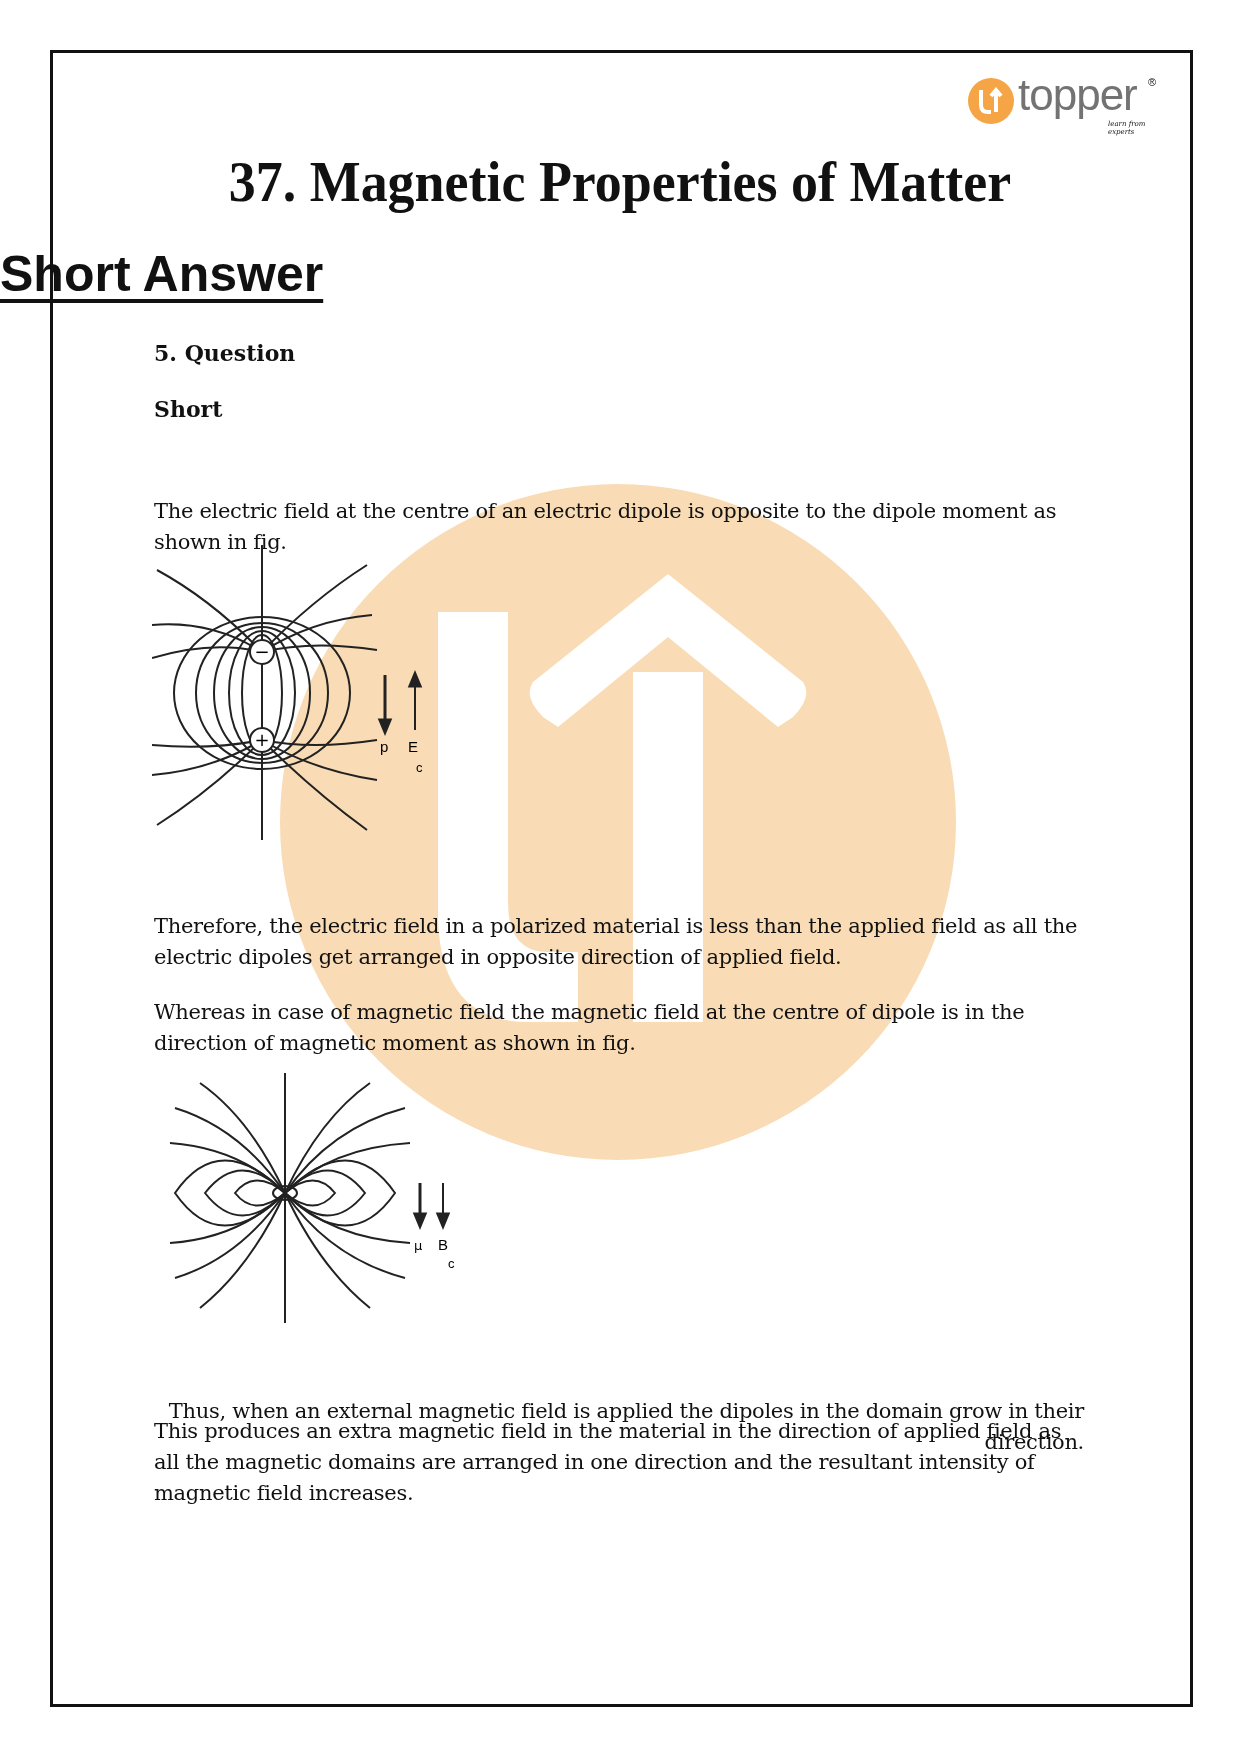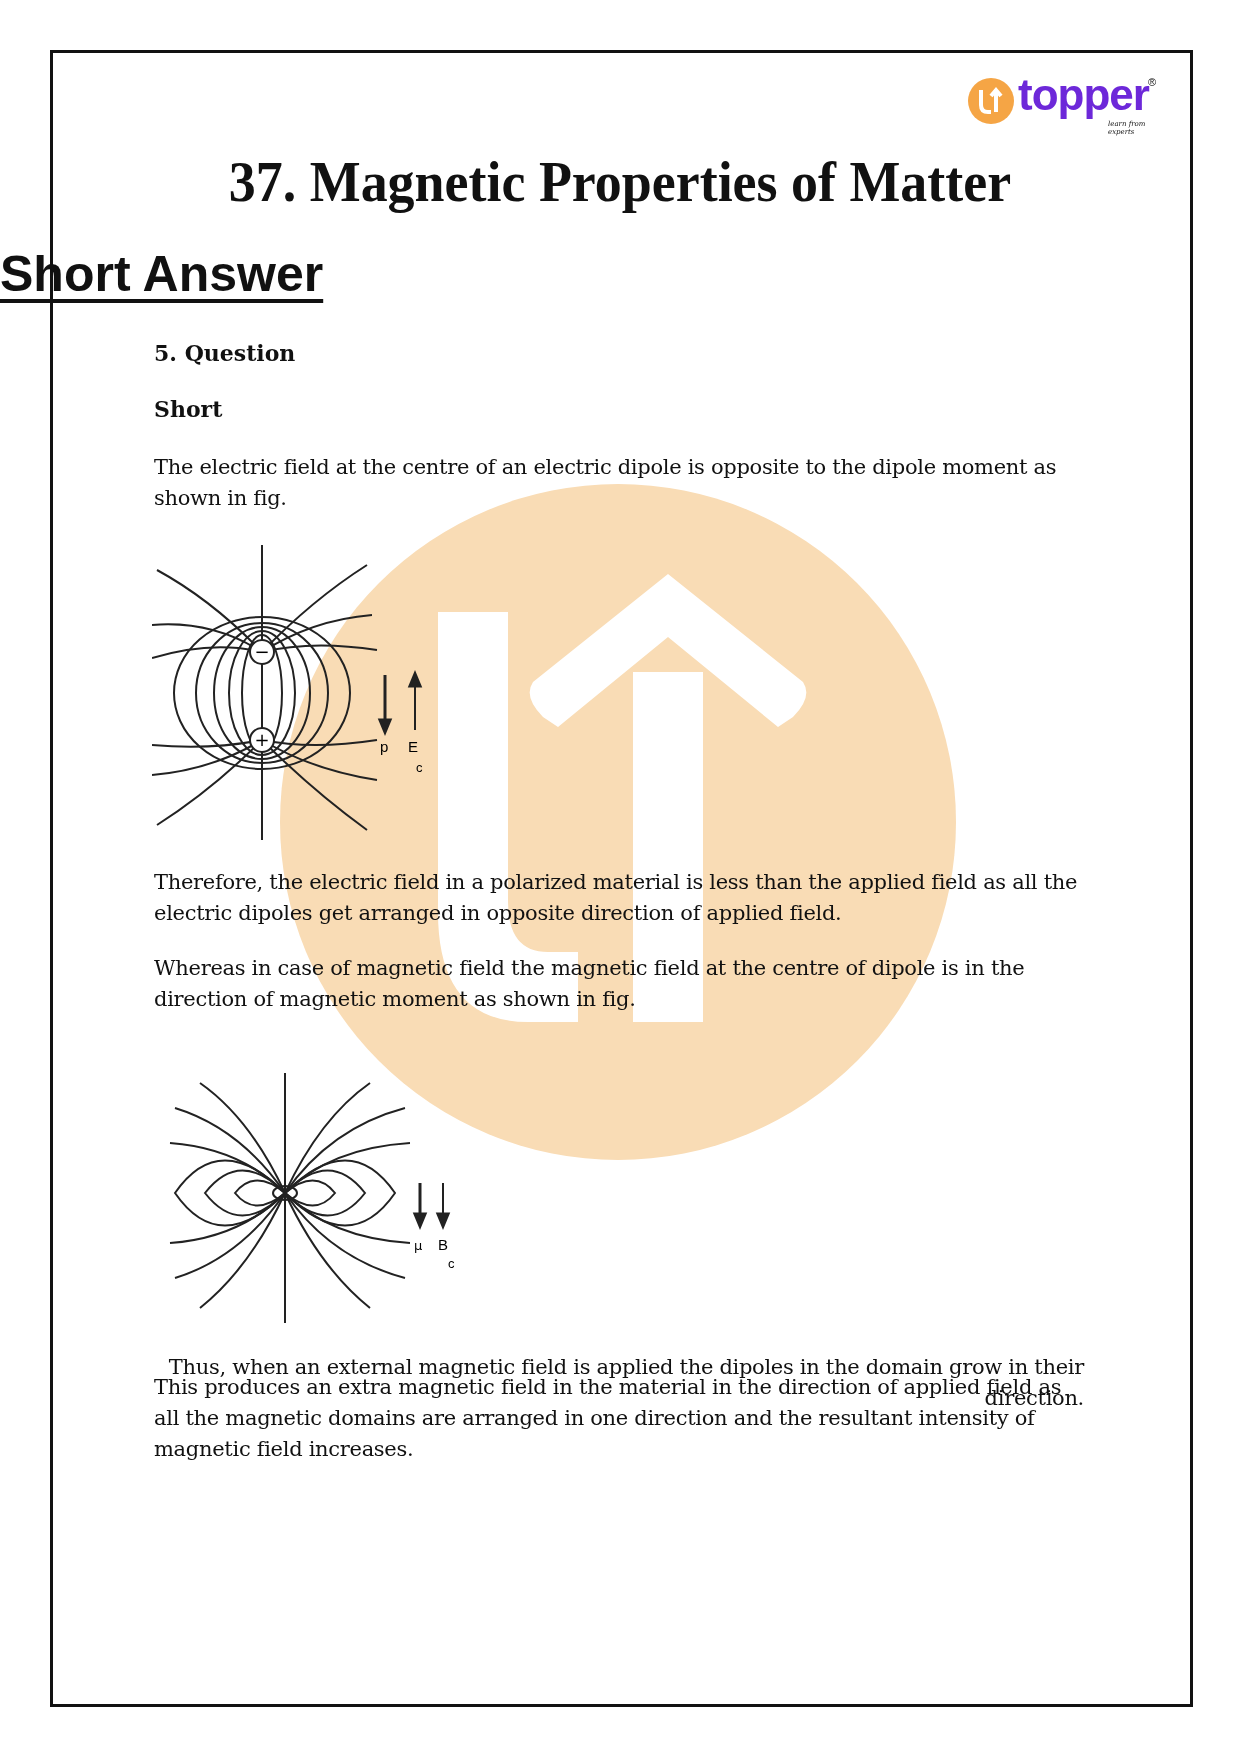--- a/index.html
+++ b/index.html
@@ -1,29 +1,29 @@
 <!DOCTYPE html>
 <html><head>
 <meta charset="utf-8">
 <style>
   html, body { margin:0; padding:0; background:#fff; }
   body { width:1240px; height:1755px; position:relative; overflow:hidden; font-family:"DejaVu Serif", serif; color:#111; }
   .frame { position:absolute; left:50px; top:50px; width:1137px; height:1651px; border:3px solid #111; box-sizing:content-box; }
   .watermark { position:absolute; left:278px; top:482px; width:680px; height:680px; z-index:1; pointer-events:none; }
   .logo { position:absolute; left:968px; top:76px; width:200px; height:60px; z-index:3; }
   .logo-circle { position:absolute; left:0; top:2px; width:46px; height:46px; border-radius:50%; background:#f5a545; }
-  .logo-text { position:absolute; left:50px; top:-6px; font-family:"Liberation Sans", sans-serif; font-weight:bold; font-size:44px; letter-spacing:-1px; color:#6d28d9;text-align:center; }
+  .logo-text { position:absolute; left:50px; top:-6px; font-family:"Liberation Sans", sans-serif; font-weight:normal; font-size:44px; letter-spacing:-1px; color:#737373;text-align:center; }
   .logo-reg { position:absolute; left:180px; top:0; font-family:"Liberation Sans", sans-serif; font-size:11px; }
   .logo-tag { position:absolute; left:140px; top:44px; font-family:"DejaVu Serif", serif; font-style:italic; font-size:7px; }
   .content { position:absolute; left:0; top:0; width:1240px; z-index:2; }
   .title { position:absolute; left:0; width:1240px; top:148px; text-align:center; font-family:"Liberation Serif", serif; font-weight:bold; font-size:58px; transform:scaleX(0.93); transform-origin:center; }
   .subtitle { position:absolute; left:0; width:1240px; top:245px; font-family:"Liberation Sans", sans-serif; font-weight:bold; font-size:50px; }
   .subtitle span { text-decoration:underline; text-decoration-thickness:4px; text-underline-offset:8px; }
   .label { position:absolute; left:154px; font-family:"DejaVu Serif", serif; font-weight:bold; font-size:22px; }
-  .para { position:absolute; left:154px; width:930px; font-family:"DejaVu Serif", serif; font-size:21px; line-height:31px; letter-spacing:-0.3px; }
+  .para { position:absolute; left:154px; width:930px; font-family:"DejaVu Serif", serif; font-size:21px; line-height:31px; letter-spacing:-0.3px;margin-top:44px; }
   .fig { position:absolute; }
 </style>
 </head>
 <body>
 
 <div class="frame"></div>
 
 <svg class="watermark" viewBox="0 0 680 680">
   <circle cx="340" cy="340" r="338" fill="#f9dcb5"></circle>
   <path d="M160 130 L230 130 L230 420 Q230 470 270 470 L300 470 L300 540 L250 540 Q160 540 160 430 Z" fill="#fff"></path>

